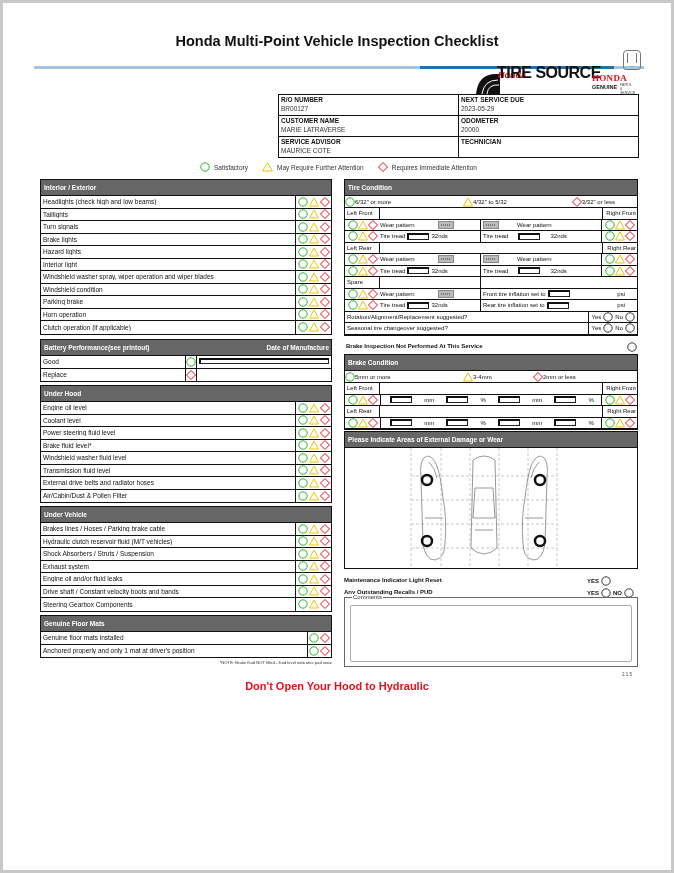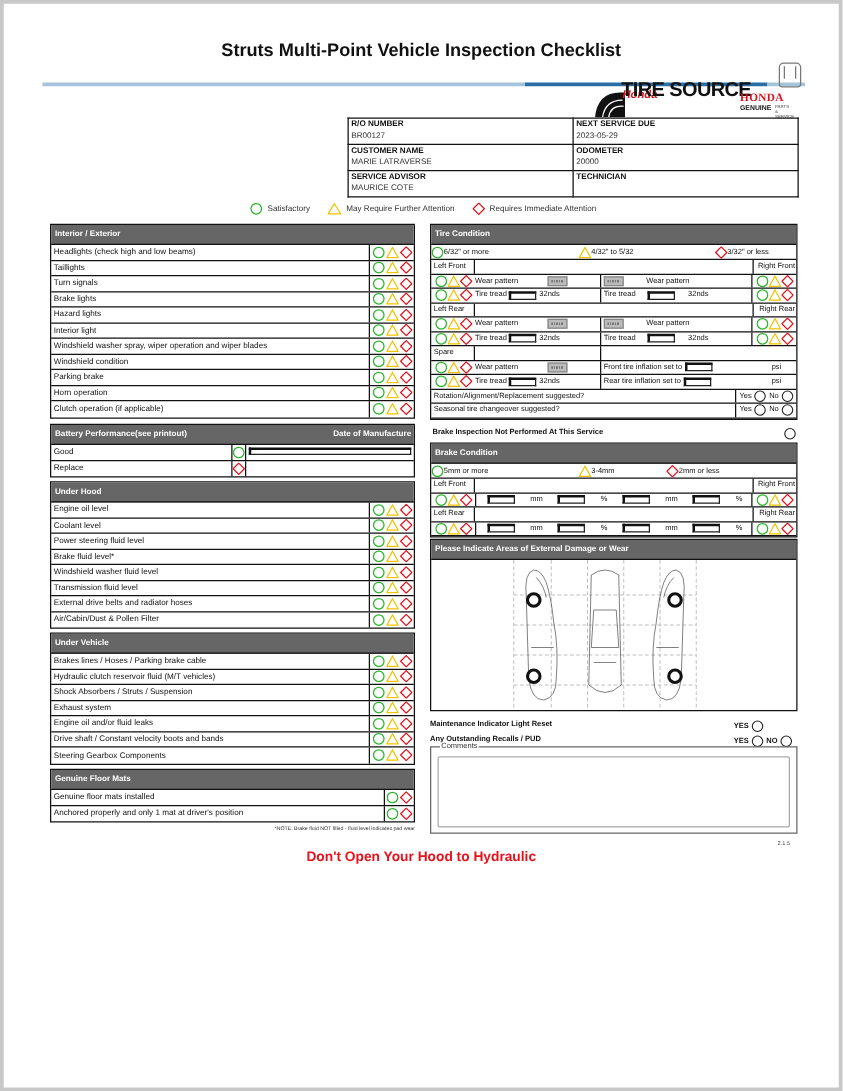--- a/index.html
+++ b/index.html
@@ -62,21 +62,21 @@
   .comments { left: 344px; top: 597px; width: 294px; height: 70px; border: 1px solid #666; }
   .comments-label { left: 352px; top: 594px; background: #fff; font-size: 6px; padding: 0 1px; color: #333; }
   .comments-box { left: 350px; top: 605px; width: 282px; height: 57px; border: 1px solid #aaa; border-radius: 2px; }
   .ver { left: 622px; top: 672px; font-size: 4.5px; color: #444; }
 </style>
 </head>
 <body>
 
 <div class="page"></div>
 
-<div class="abs title">Struts Multi-Point Vehicle Inspection Checklist</div>
+<div class="abs title">Honda Multi-Point Vehicle Inspection Checklist</div>
 <div class="abs rule-light"></div>
 <div class="abs rule-dark"></div>
 <div class="abs rule-light2"></div>
 <div class="abs honda-emblem"></div>
 
 <svg class="abs tire-logo" viewBox="0 0 28 22">
   <path d="M2 22 Q4 2 22 2 L26 2 L26 22 Z" fill="#111"></path>
   <path d="M8 22 Q10 8 24 8" stroke="#fff" stroke-width="1" fill="none"></path>
   <path d="M13 22 Q14 12 25 13" stroke="#fff" stroke-width="1" fill="none"></path>
 </svg>

